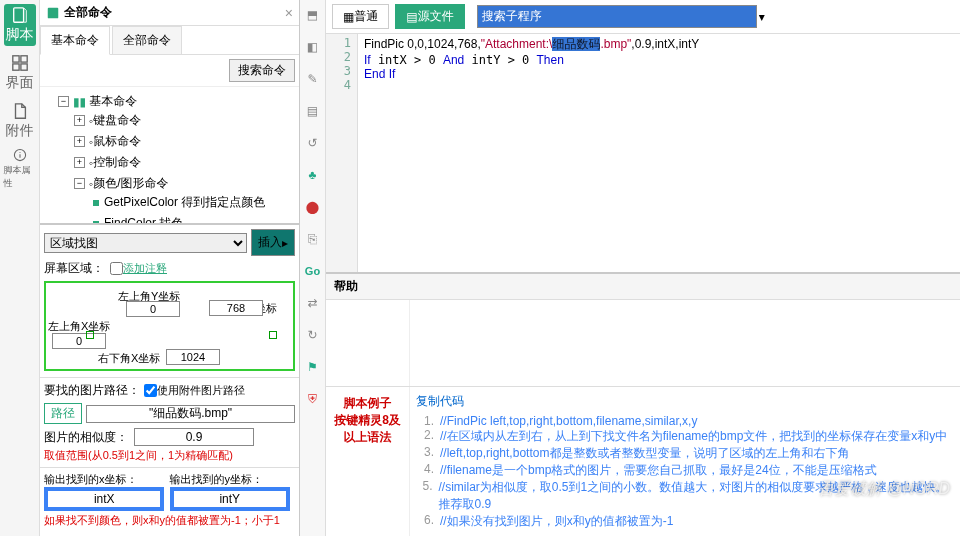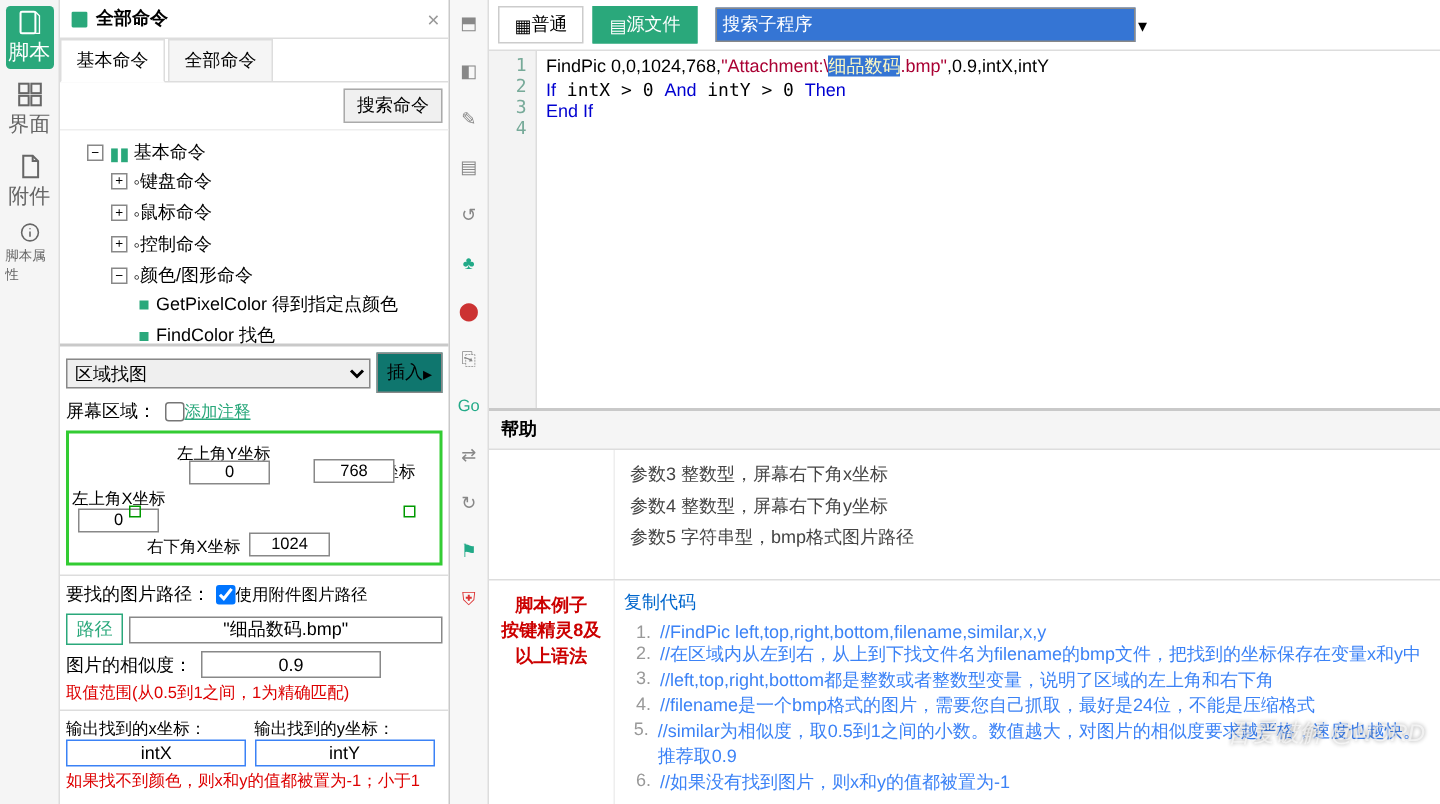--- a/index.html
+++ b/index.html
@@ -40,34 +40,34 @@
 .path-row{display:flex;align-items:center;margin-bottom:4px}
 .path-row .lbl{margin-right:4px}
 .path-row input[type=text]{flex:1;border:1px solid #888;padding:1px 2px;text-align:center}
 .path-btn{border:1px solid #2aa87b;color:#2aa87b;padding:1px 6px;margin-right:4px;cursor:pointer;background:#fff}
 .sim-row{display:flex;align-items:center;margin-bottom:2px}
 .sim-row .lbl{margin-right:6px}
 .sim-row input{width:120px;border:1px solid #888;text-align:center;padding:1px}
 .out-row{display:flex;margin-bottom:2px}
 .out-col{flex:1}
 .out-col .olbl{font-size:11px}
-.out-col input{width:96%;border:1px solid #3b82f6;text-align:center;padding:1px}
+.out-col input{width:96%;border:4px solid #3b82f6;text-align:center;padding:1px}
 .vstrip{width:26px;background:#f7f7f7;border-right:1px solid #ddd;display:flex;flex-direction:column;align-items:center;padding-top:6px}
 .vstrip .vi{width:18px;height:18px;margin-bottom:14px;cursor:pointer;display:flex;align-items:center;justify-content:center;color:#888}
 .main{flex:1;display:flex;flex-direction:column}
 .top-tabs{display:flex;align-items:center;padding:4px 6px;border-bottom:1px solid #ddd;background:#fff}
 .top-tabs .bt{padding:3px 10px;border:1px solid #ccc;margin-right:6px;cursor:pointer;display:flex;align-items:center}
 .top-tabs .bt.src{background:#2aa87b;color:#fff;border-color:#2aa87b}
 .top-tabs .combo{flex:0 0 280px;border:1px solid #888;padding:2px 4px;background:#3575d4;color:#fff;margin-left:6px}
 .editor{flex:1;display:flex;background:#fff;overflow:hidden}
 .gutter{width:32px;background:#f3f3f3;border-right:1px solid #ddd;text-align:right;padding:2px 6px 2px 2px;color:#7a9;font-family:Consolas,monospace;font-size:12px}
 .code{flex:1;padding:2px 6px;font-family:Consolas,monospace;font-size:12px;white-space:pre;overflow:auto}
 .kw{color:#0000d0}
 .str{color:#a03}
-.sel{background:#3575d4;color:#fef9c3}
+.sel{background:#3575d4;color:#0f172a}
 .help-pane{border-top:2px solid #c9c9c9;display:flex;flex-direction:column;height:264px}
 .help-hdr{padding:4px 8px;font-weight:bold;border-bottom:1px solid #ddd;background:#f5f5f5}
 .help-body{flex:1;display:flex;overflow:hidden}
 .help-l{width:84px;text-align:right;padding:8px 6px;font-size:12px;color:#333;border-right:1px solid #eee}
 .help-r{flex:1;padding:8px 10px;overflow:auto;font-size:12px;color:#444}
 .help-r .param{margin-bottom:4px}
 .examp{border-top:1px solid #ddd}
 .examp-body{display:flex}
 .examp-l{width:84px;text-align:center;padding:8px 4px;color:#c00;font-weight:bold;font-size:12px;border-right:1px solid #eee}
 .example-code{flex:1;padding:6px;font-family:Consolas,monospace;font-size:11px}
@@ -222,21 +222,21 @@
 
 <div class="vstrip">
   <div class="vi">⬒</div>
   <div class="vi">◧</div>
   <div class="vi">✎</div>
   <div class="vi">▤</div>
   <div class="vi">↺</div>
   <div class="vi" style="color:#2a8">♣</div>
   <div class="vi" style="color:#c33">⬤</div>
   <div class="vi">⎘</div>
-  <div class="vi" style="color:#2a8;font-weight:normal;font-size:11px">Go</div>
+  <div class="vi" style="color:#2a8;font-weight:bold;font-size:11px">Go</div>
   <div class="vi">⇄</div>
   <div class="vi">↻</div>
   <div class="vi" style="color:#2a8">⚑</div>
   <div class="vi" style="color:#d33">⛨</div>
 </div>
 
 <div class="main">
   <div class="top-tabs">
     <div class="bt">▦ <span>普通</span></div>
     <div class="bt src">▤ <span>源文件</span></div>
@@ -248,26 +248,20 @@
     <div class="code"><span>FindPic 0,0,1024,768,</span><span class="str">"Attachment:\</span><span class="sel">细品数码</span><span class="str">.bmp"</span><span>,0.9,intX,intY</span>
 <span class="kw">If</span> intX &gt; 0 <span class="kw">And</span> intY &gt; 0 <span class="kw">Then</span>
 <span class="kw">End If</span>
 </div>
   </div>
 
   <div class="help-pane">
     <div class="help-hdr">帮助</div>
     <div class="help-body">
       <div class="help-l"></div>
-      <div class="help-r">
-        <div class="param">参数3 整数型，屏幕右下角x坐标</div>
-        <div class="param">参数4 整数型，屏幕右下角y坐标</div>
-        <div class="param">参数5 字符串型，bmp格式图片路径</div>
-
-      </div>
     </div>
     <div class="examp">
       <div class="examp-body">
         <div class="examp-l"><span>脚本例子</span><br><span>按键精灵8及以上语法</span></div>
         <div class="example-code">
           <span class="cbtn">复制代码</span>
           <div class="ln">
               <span class="lg">1.</span>
               <span class="cc">//FindPic left,top,right,bottom,filename,similar,x,y</span>
             </div>

